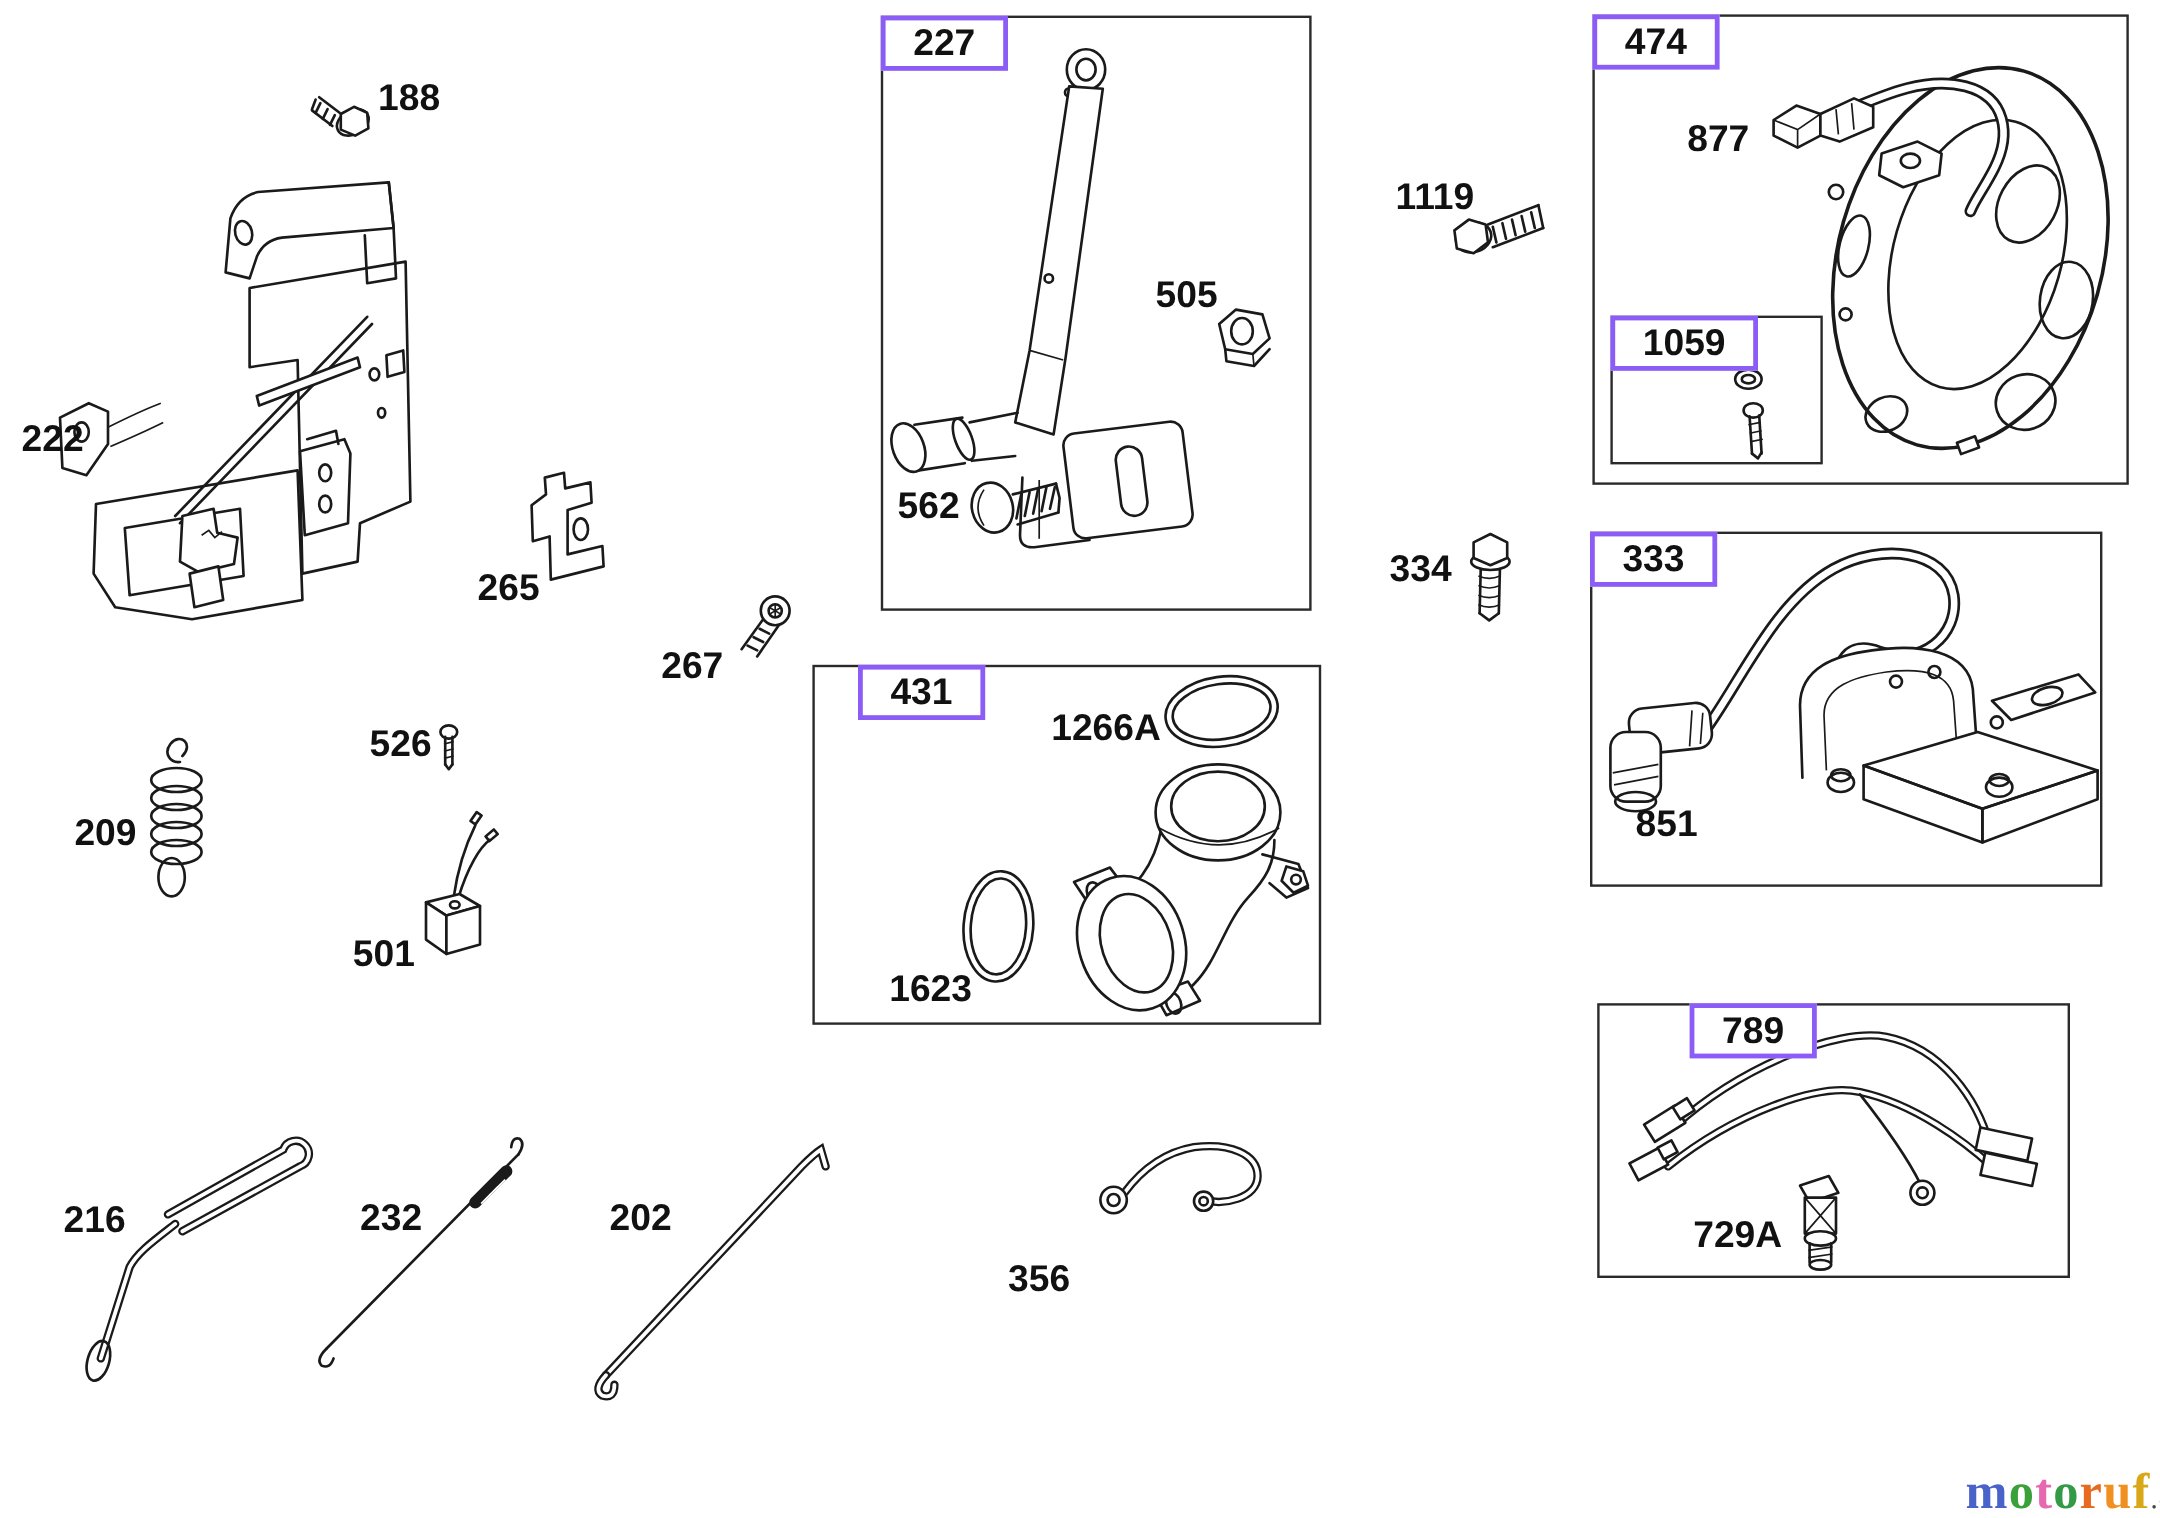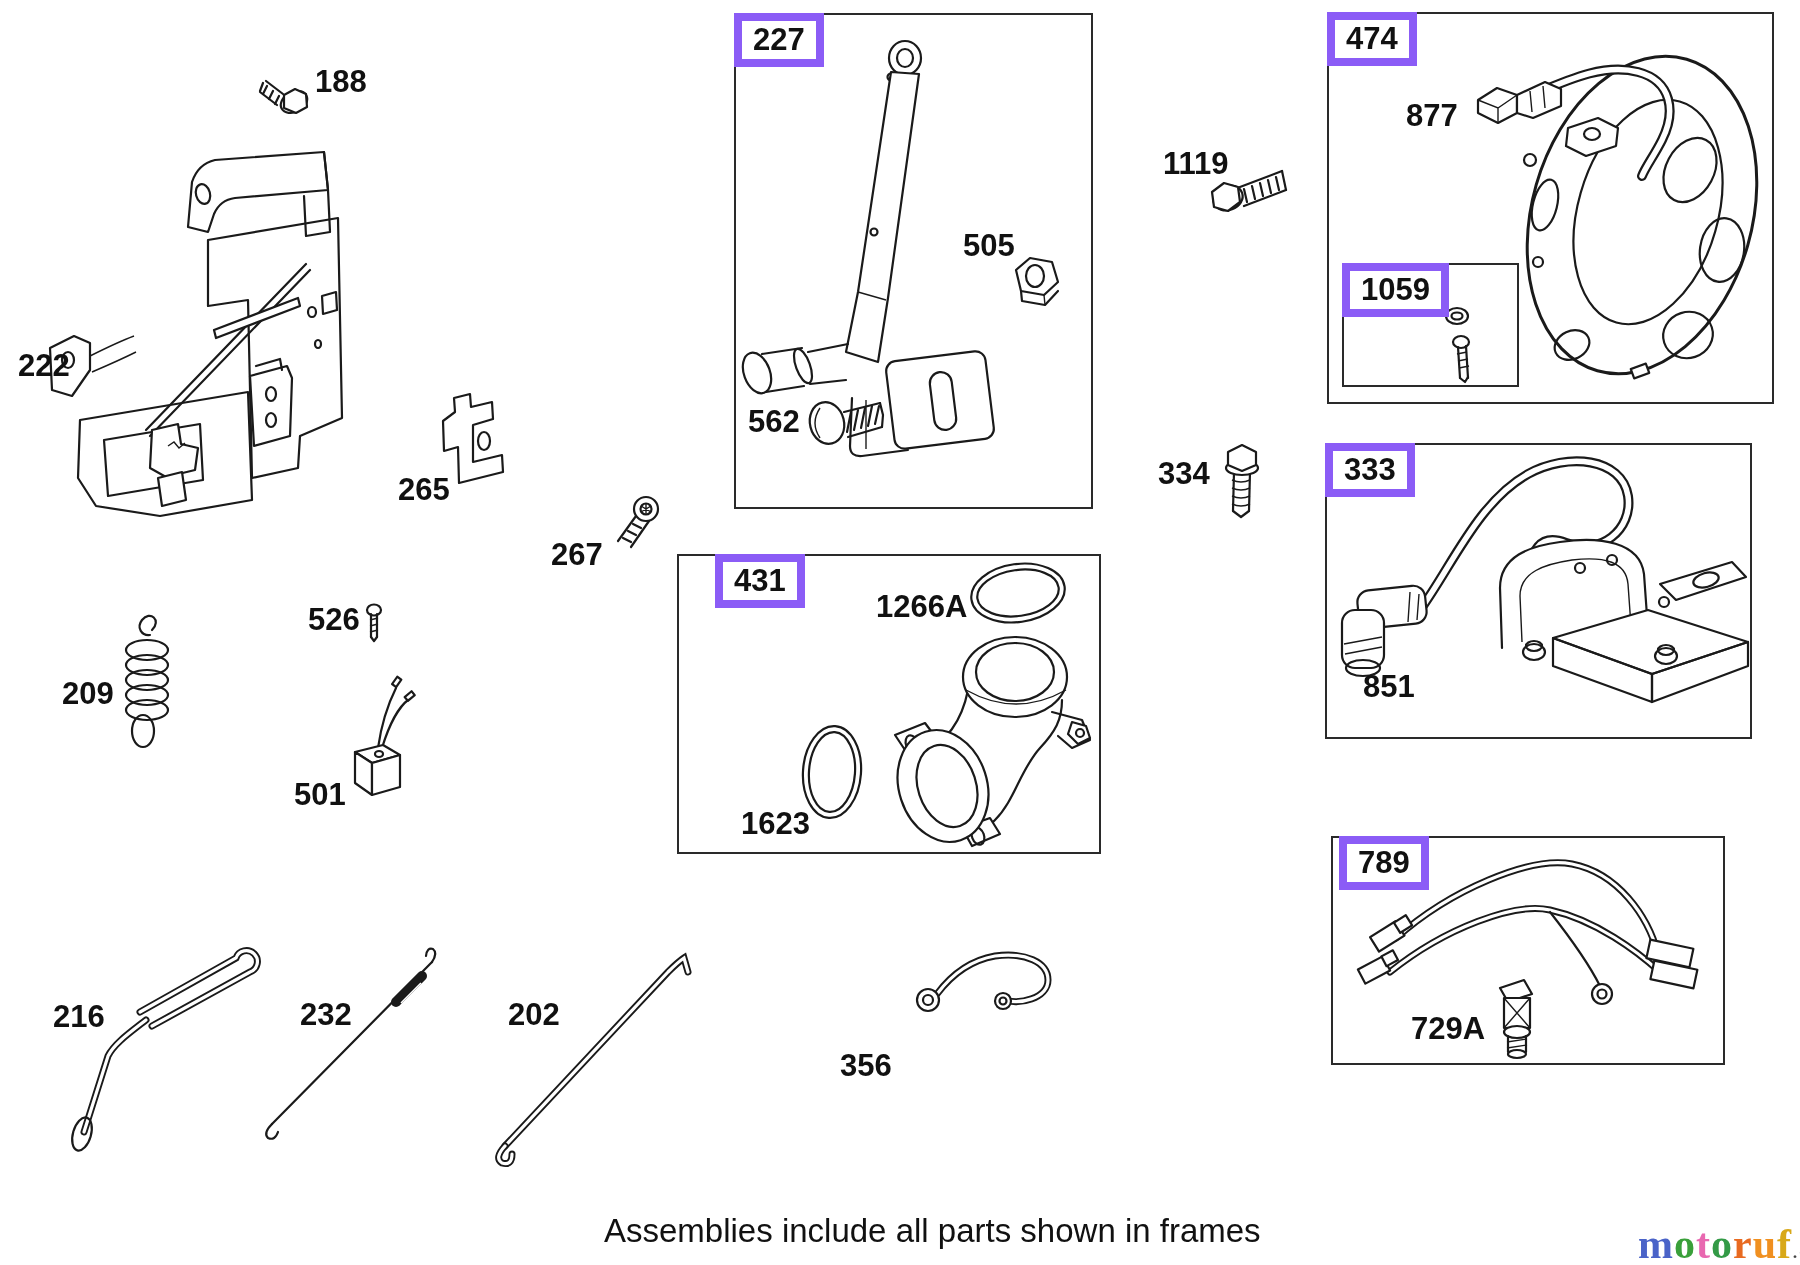--- a/index.html
+++ b/index.html
@@ -1,21 +1,21 @@
 <!DOCTYPE html>
 <html><head>
 <meta charset="utf-8">
 <style>
   html,body{margin:0;padding:0;background:#ffffff;}
   #canvas{position:relative;width:1800px;height:1265px;background:#ffffff;overflow:hidden;
           font-family:"Liberation Sans",sans-serif;}
   #art{position:absolute;left:0;top:0;z-index:1;}
   .frame{position:absolute;border:2px solid #2a2a2a;background:transparent;z-index:2;}
-  .frame-label{position:absolute;border:8px solid #8b5cf6;background:#ffffff;color:#111;
-               font-size:31px;font-weight:700;padding:1px 11px;line-height:36px;z-index:3;}
+  .frame-label{position:absolute;border:4px solid #8b5cf6;background:#ffffff;color:#111;
+               font-size:31px;font-weight:700;padding:1px 23px;line-height:36px;z-index:3;}
   .part-label{position:absolute;color:#111;font-size:31px;font-weight:700;z-index:3;white-space:nowrap;text-align:center;}
   .footer-note{position:absolute;left:604px;top:1212px;color:#111;font-size:33px;font-weight:400;z-index:3;}
   .logo{position:absolute;top:1220px;left:1638px;z-index:3;font-family:"Liberation Serif",serif;
         font-weight:700;font-size:42px;letter-spacing:1px;}
   .logo .tld{font-size:24px;font-weight:400;}
   svg .ln{stroke:#1a1a1a;stroke-width:2.2;fill:none;stroke-linejoin:round;stroke-linecap:round;}
   svg .lnthin{stroke:#1a1a1a;stroke-width:1.4;fill:none;}
   svg .lnthick{stroke:#1a1a1a;stroke-width:3;fill:none;}
   svg .wh{fill:#ffffff;}
   svg .tube-o{stroke:#1a1a1a;stroke-width:10;fill:none;stroke-linecap:round;}
@@ -297,21 +297,21 @@
   <div class="frame" style="left:1342px;top:263px;width:173px;height:120px;"></div>
   <div class="frame" style="left:1325px;top:443px;width:423px;height:292px;"></div>
   <div class="frame" style="left:677px;top:554px;width:420px;height:296px;"></div>
   <div class="frame" style="left:1331px;top:836px;width:390px;height:225px;"></div>
 
   <div class="frame-label" style="left:734px;top:13px;">227</div>
   <div class="frame-label" style="left:1327px;top:12px;">474</div>
   <div class="frame-label" style="left:1342px;top:263px;">1059</div>
   <div class="frame-label" style="left:1325px;top:443px;">333</div>
   <div class="frame-label" style="left:677px;top:554px;margin-left:38px;">431</div>
-  <div class="frame-label" style="left:1339px;top:836px;">789</div>
+  <div class="frame-label" style="left:1408px;top:836px;">789</div>
 
   <div class="part-label" style="left:315px;top:64px;">188</div>
   <div class="part-label" style="left:18px;top:348px;">222</div>
   <div class="part-label" style="left:398px;top:472px;">265</div>
   <div class="part-label" style="left:551px;top:537px;">267</div>
   <div class="part-label" style="left:308px;top:602px;">526</div>
   <div class="part-label" style="left:62px;top:676px;">209</div>
   <div class="part-label" style="left:294px;top:777px;">501</div>
   <div class="part-label" style="left:963px;top:228px;">505</div>
   <div class="part-label" style="left:748px;top:404px;">562</div>
@@ -320,19 +320,18 @@
   <div class="part-label" style="left:1158px;top:456px;">334</div>
   <div class="part-label" style="left:1363px;top:669px;">851</div>
   <div class="part-label" style="left:876px;top:589px;">1266A</div>
   <div class="part-label" style="left:741px;top:806px;">1623</div>
   <div class="part-label" style="left:1411px;top:1011px;">729A</div>
   <div class="part-label" style="left:53px;top:999px;">216</div>
   <div class="part-label" style="left:300px;top:997px;">232</div>
   <div class="part-label" style="left:508px;top:997px;">202</div>
   <div class="part-label" style="left:840px;top:1001px;margin-top:47px;">356</div>
 
-  <div class="footer-note">Assemblies include all parts shown in frames</div>
 
   <div class="logo">
     <span style="color: rgb(74, 99, 200);">m</span><span style="color: rgb(58, 160, 58);">o</span><span style="color: rgb(232, 104, 176);">t</span><span style="color: rgb(51, 154, 70);">o</span><span style="color: rgb(232, 106, 32);">r</span><span style="color: rgb(240, 144, 32);">u</span><span style="color: rgb(216, 168, 24);">f</span><span class="tld" style="color: rgb(68, 68, 68);">.de</span>
   </div>
 
 </div>
 
 </body></html>

